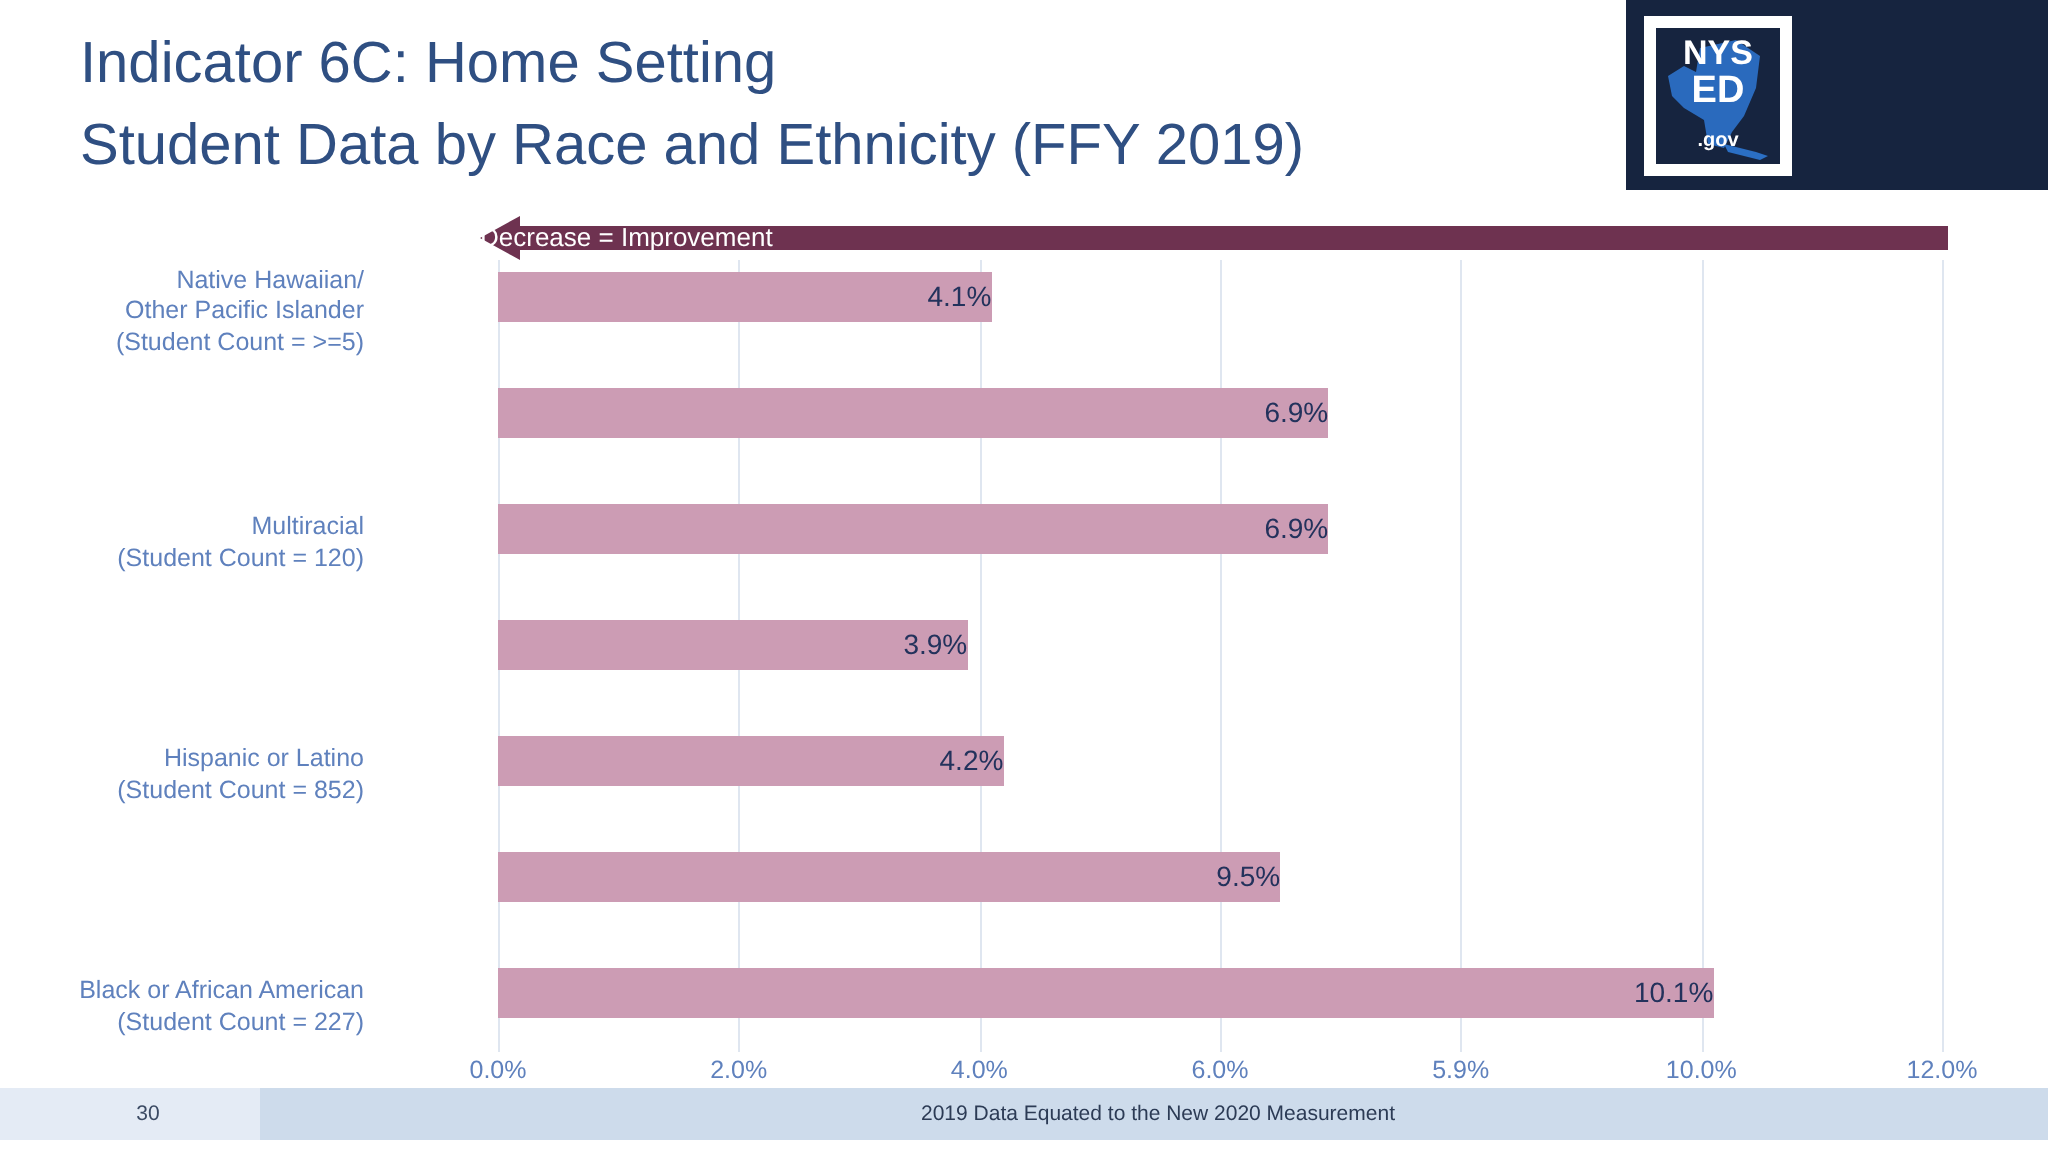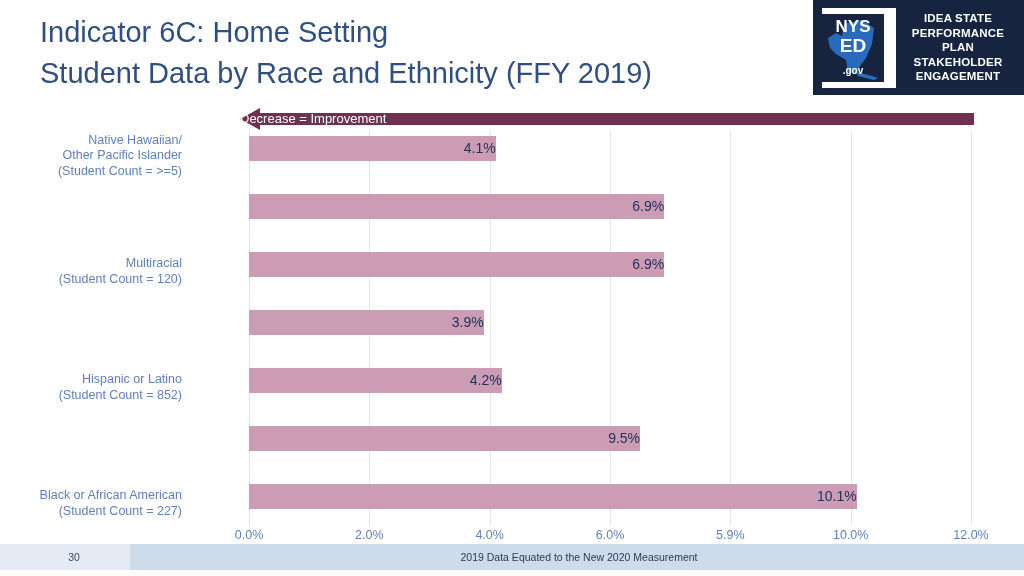--- a/index.html
+++ b/index.html
@@ -12,21 +12,21 @@
   }
   
   #logo-block{
     position:absolute; left:813px; top:0; width:211px; height:95px;
     background:#16243f;
     display:flex; align-items:center; justify-content:flex-start;
   }
   #logo-mark{
     width:74px;height:80px;margin-left:9px;
     background:#ffffff;
-    display:flex;align-items:center;
+    display:flex;align-items:center;justify-content:center;
   }
   #logo-inner{
     width:62px;height:68px;background:#16243f;position:relative;overflow:hidden;
   }
   #logo-inner svg{position:absolute;left:0;top:0;}
   #logo-text{
     flex:1;color:#ffffff;font-size:11.5px;font-weight:bold;
     text-align:center;line-height:14.4px;letter-spacing:.2px;
     padding-right:4px;
   }
@@ -106,25 +106,20 @@
         <path d="M34 58 L50 62 L56 64 L52 66 L36 62 Z" fill="#2b6fc4"></path>
       </svg>
       <div style="position:absolute;left:0;top:4px;width:62px;text-align:center;
                   color:#ffffff;font-weight:bold;font-size:17px;line-height:17px;">NYS</div>
       <div style="position:absolute;left:0;top:22px;width:62px;text-align:center;
                   color:#ffffff;font-weight:bold;font-size:19px;line-height:19px;">ED</div>
       <div style="position:absolute;left:0;top:52px;width:62px;text-align:center;
                   color:#ffffff;font-weight:bold;font-size:10px;line-height:10px;">.gov</div>
     </div>
   </div>
-  <div id="logo-text">IDEA STATE
-PERFORMANCE
-PLAN
-STAKEHOLDER
-ENGAGEMENT</div>
 </div>
 
 <div id="title">Indicator 6C: Home Setting
 Student Data by Race and Ethnicity (FFY 2019)</div>
 
 <div id="arrow-banner">
   <svg width="734" height="22" viewBox="0 0 734 22" aria-hidden="true">
     <polygon points="0,11 20,0 20,5 734,5 734,17 20,17 20,22" fill="#6e3250"></polygon>
   </svg>
   <div id="arrow-label">Decrease = Improvement</div>

